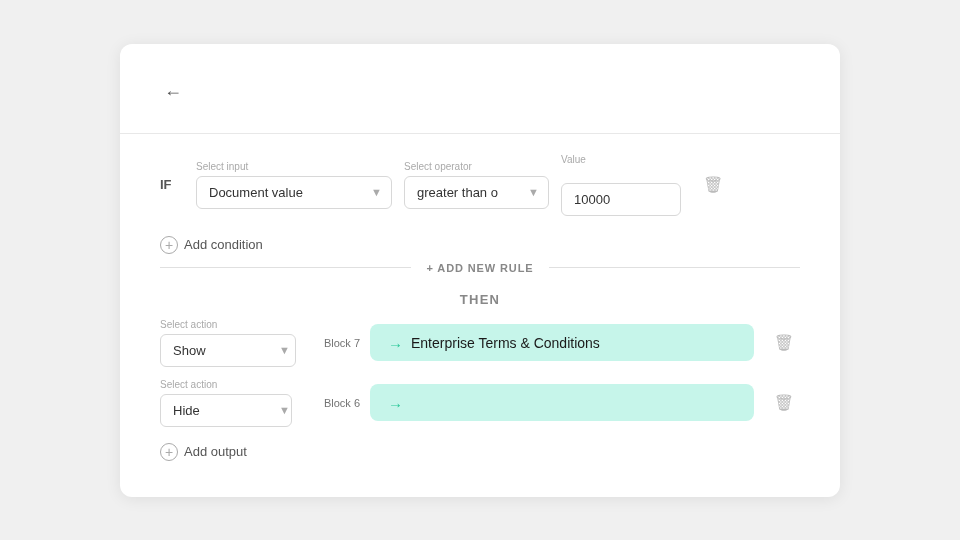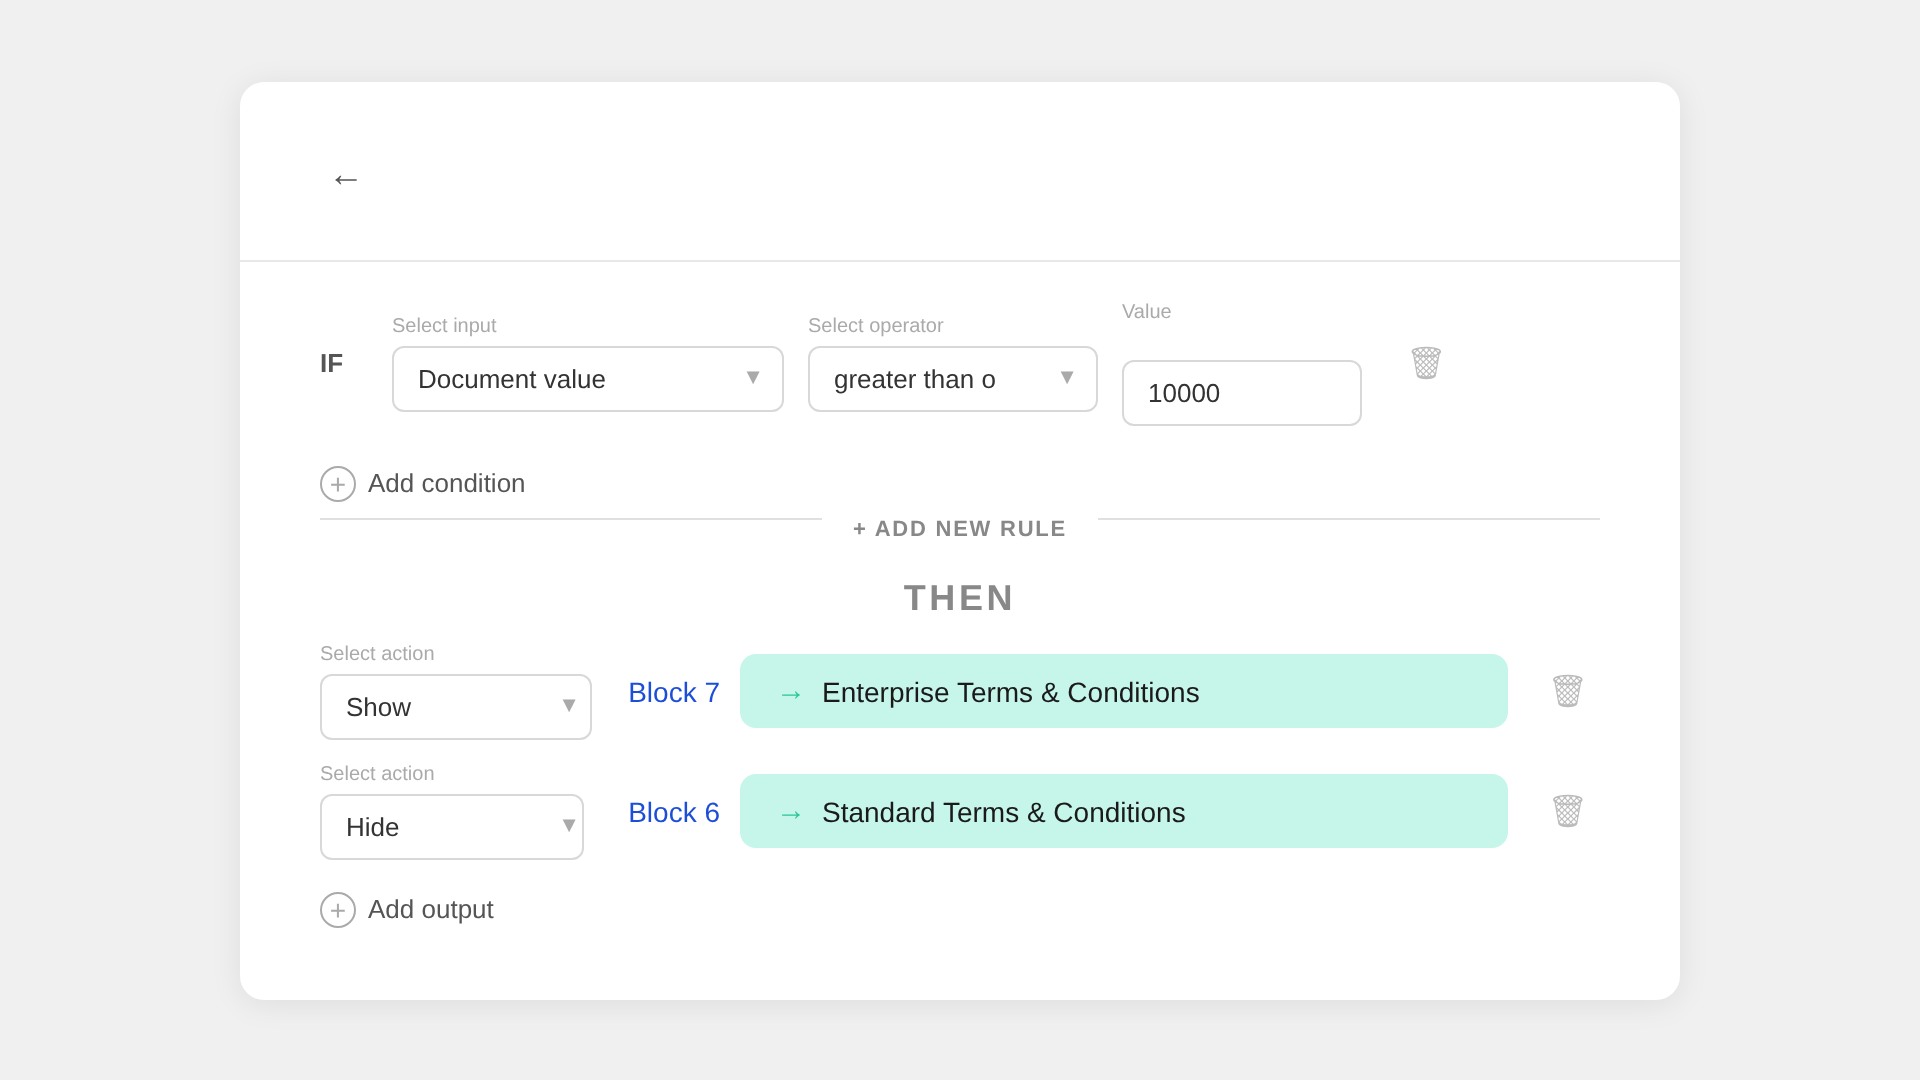--- a/index.html
+++ b/index.html
@@ -136,56 +136,57 @@
       border-radius: 50%;
       display: flex;
       align-items: center;
       justify-content: center;
       font-size: 14px;
       color: #aaa;
       line-height: 1;
     }
     .add-rule-row {
       display: flex;
+      align-items: center;
       gap: 0;
       margin: 4px 0 18px 0;
     }
     .add-rule-line {
       flex: 1;
       border: none;
       border-top: 1.5px solid #e0e0e0;
     }
     .add-rule-btn {
       background: none;
       border: none;
       cursor: pointer;
       font-size: 11px;
       font-weight: 600;
       color: #888;
       letter-spacing: 0.08em;
       padding: 0 16px;
       white-space: nowrap;
     }
     .then-label {
-      font-size: 18px;
+      font-size: 13px;
       font-weight: 700;
       color: #888;
       text-align: center;
       letter-spacing: 0.1em;
       margin-bottom: 12px;
     }
     .action-row {
       display: flex;
       align-items: center;
       gap: 10px;
       margin-bottom: 12px;
     }
     .block-label {
-      font-size: 14px;
-      color: #1d4ed8;
+      font-size: 11px;
+      color: #737373;
       white-space: nowrap;
       min-width: 50px;
       text-align: right;
     }
     .block-tag {
       background: #c6f5ea;
       border-radius: 8px;
       padding: 10px 18px;
       font-size: 14px;
       font-weight: 500;
@@ -313,21 +314,20 @@
         <div class="select-wrapper">
           <select class="select-box" style="width:132px;">
             <option>Hide</option>
           </select>
           <span class="chevron">▼</span>
         </div>
       </div>
       <span class="block-label">Block 6</span>
       <div class="block-tag">
         <span class="arrow">→</span>
-        <span>Standard Terms &amp; Conditions</span>
       </div>
       <button class="trash-btn">
         <span>🗑</span>
       </button>
     </div>
       </div>
 
     <button class="add-output">
       <span class="plus-icon">+</span>
       <span>Add output</span>

